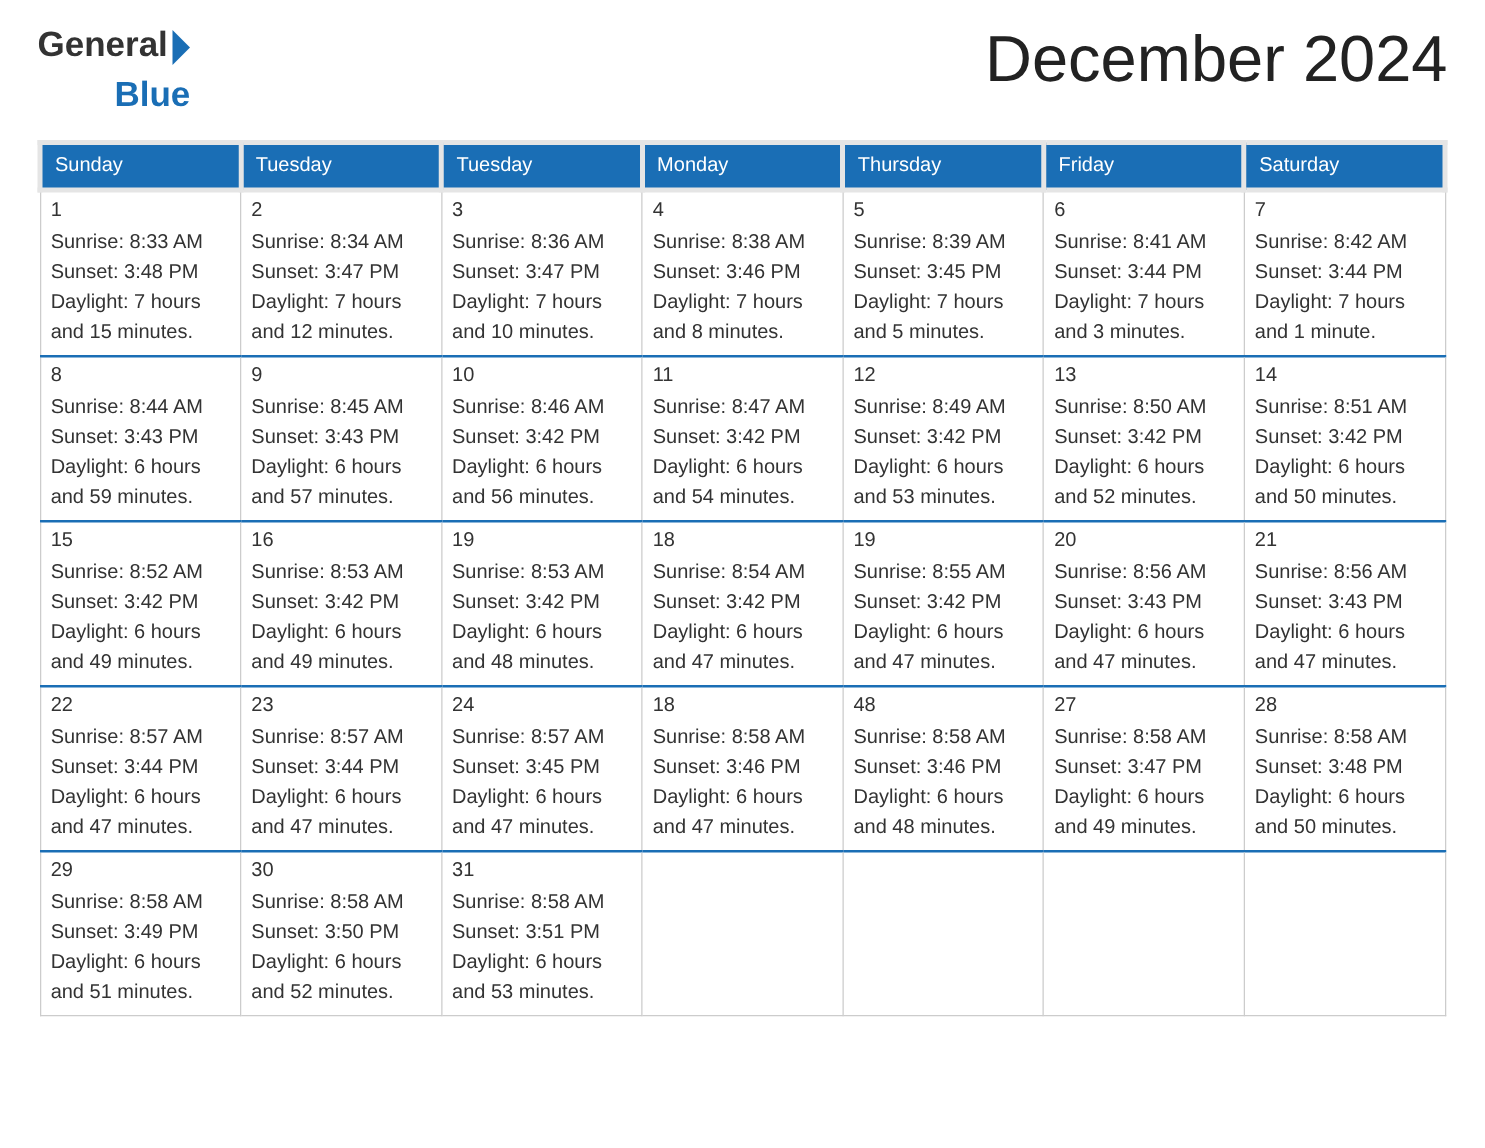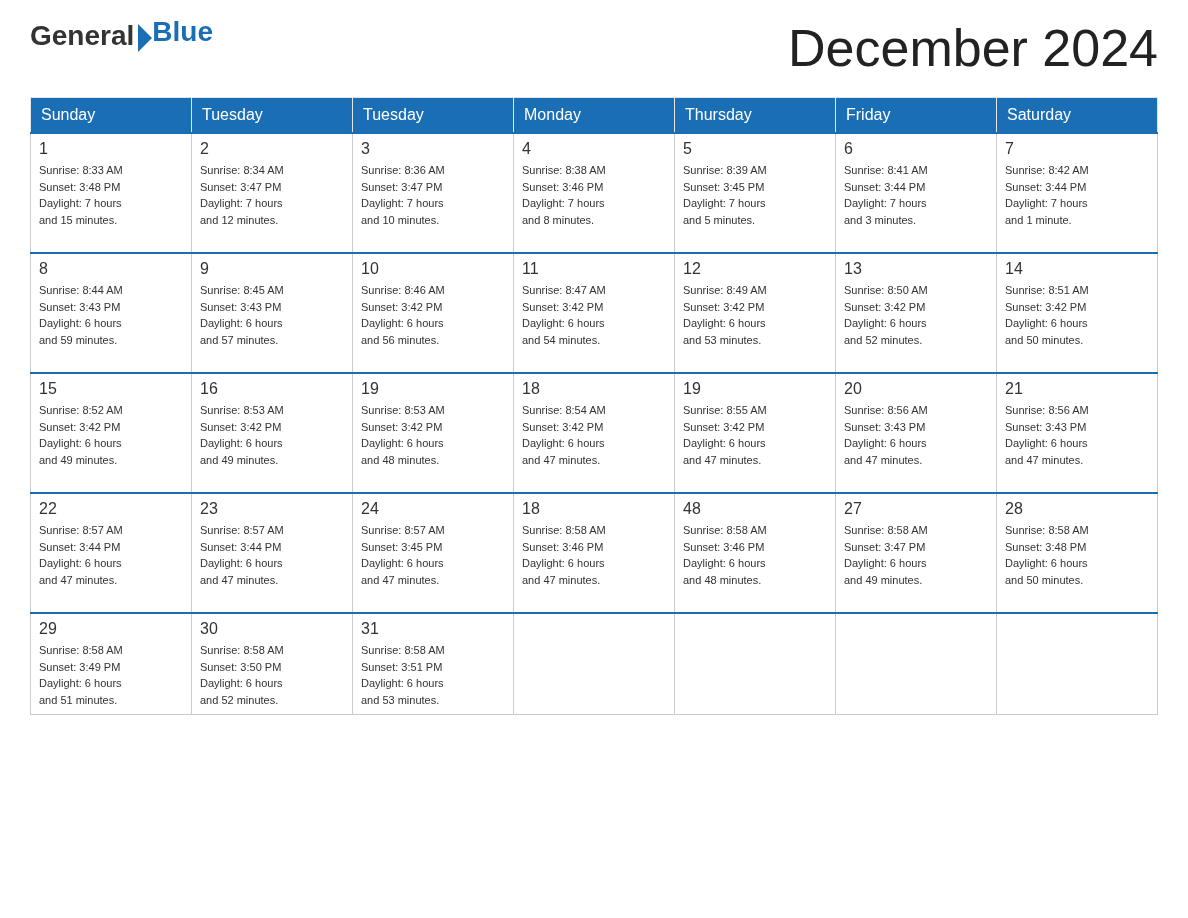--- a/index.html
+++ b/index.html
@@ -11,22 +11,23 @@
       padding: 20px 30px;
     }
     .header {
       display: flex;
       justify-content: space-between;
       align-items: flex-start;
       margin-bottom: 20px;
     }
     .logo {
       display: flex;
-      flex-direction: row;
-      align-items: flex-start;
+      flex-direction: column;
+      align-items: flex-end;
+      gap: 12px;
     }
     .logo-top {
       display: flex;
       align-items: center;
     }
     .logo-general {
       font-size: 28px;
       font-weight: bold;
       color: #333;
     }
@@ -66,40 +67,40 @@
     }
     thead tr {
       background-color: #1a6eb5;
     }
     thead th {
       color: #fff;
       font-size: 16px;
       font-weight: normal;
       padding: 8px 10px;
       text-align: left;
-      border: 1px solid #e5e5e5;
+      border: 4px solid #e5e5e5;
     }
     tbody td {
       vertical-align: top;
       border: 1px solid #ccc;
       border-top: 2px solid #1a6eb5;
       padding: 6px 8px;
       font-size: 13px;
       color: #333;
       height: 120px;
     }
     .day-num {
       font-size: 16px;
       font-weight: normal;
       color: #333;
       display: block;
       margin-bottom: 4px;
     }
     .day-info {
-      font-size: 11px;
+      font-size: 16px;
       line-height: 1.5;
       color: #333;
     }
     tbody tr td:first-child {
       border-left: 1px solid #ccc;
     }
     tbody tr:last-child td {
       height: 100px;
     }
   </style>

